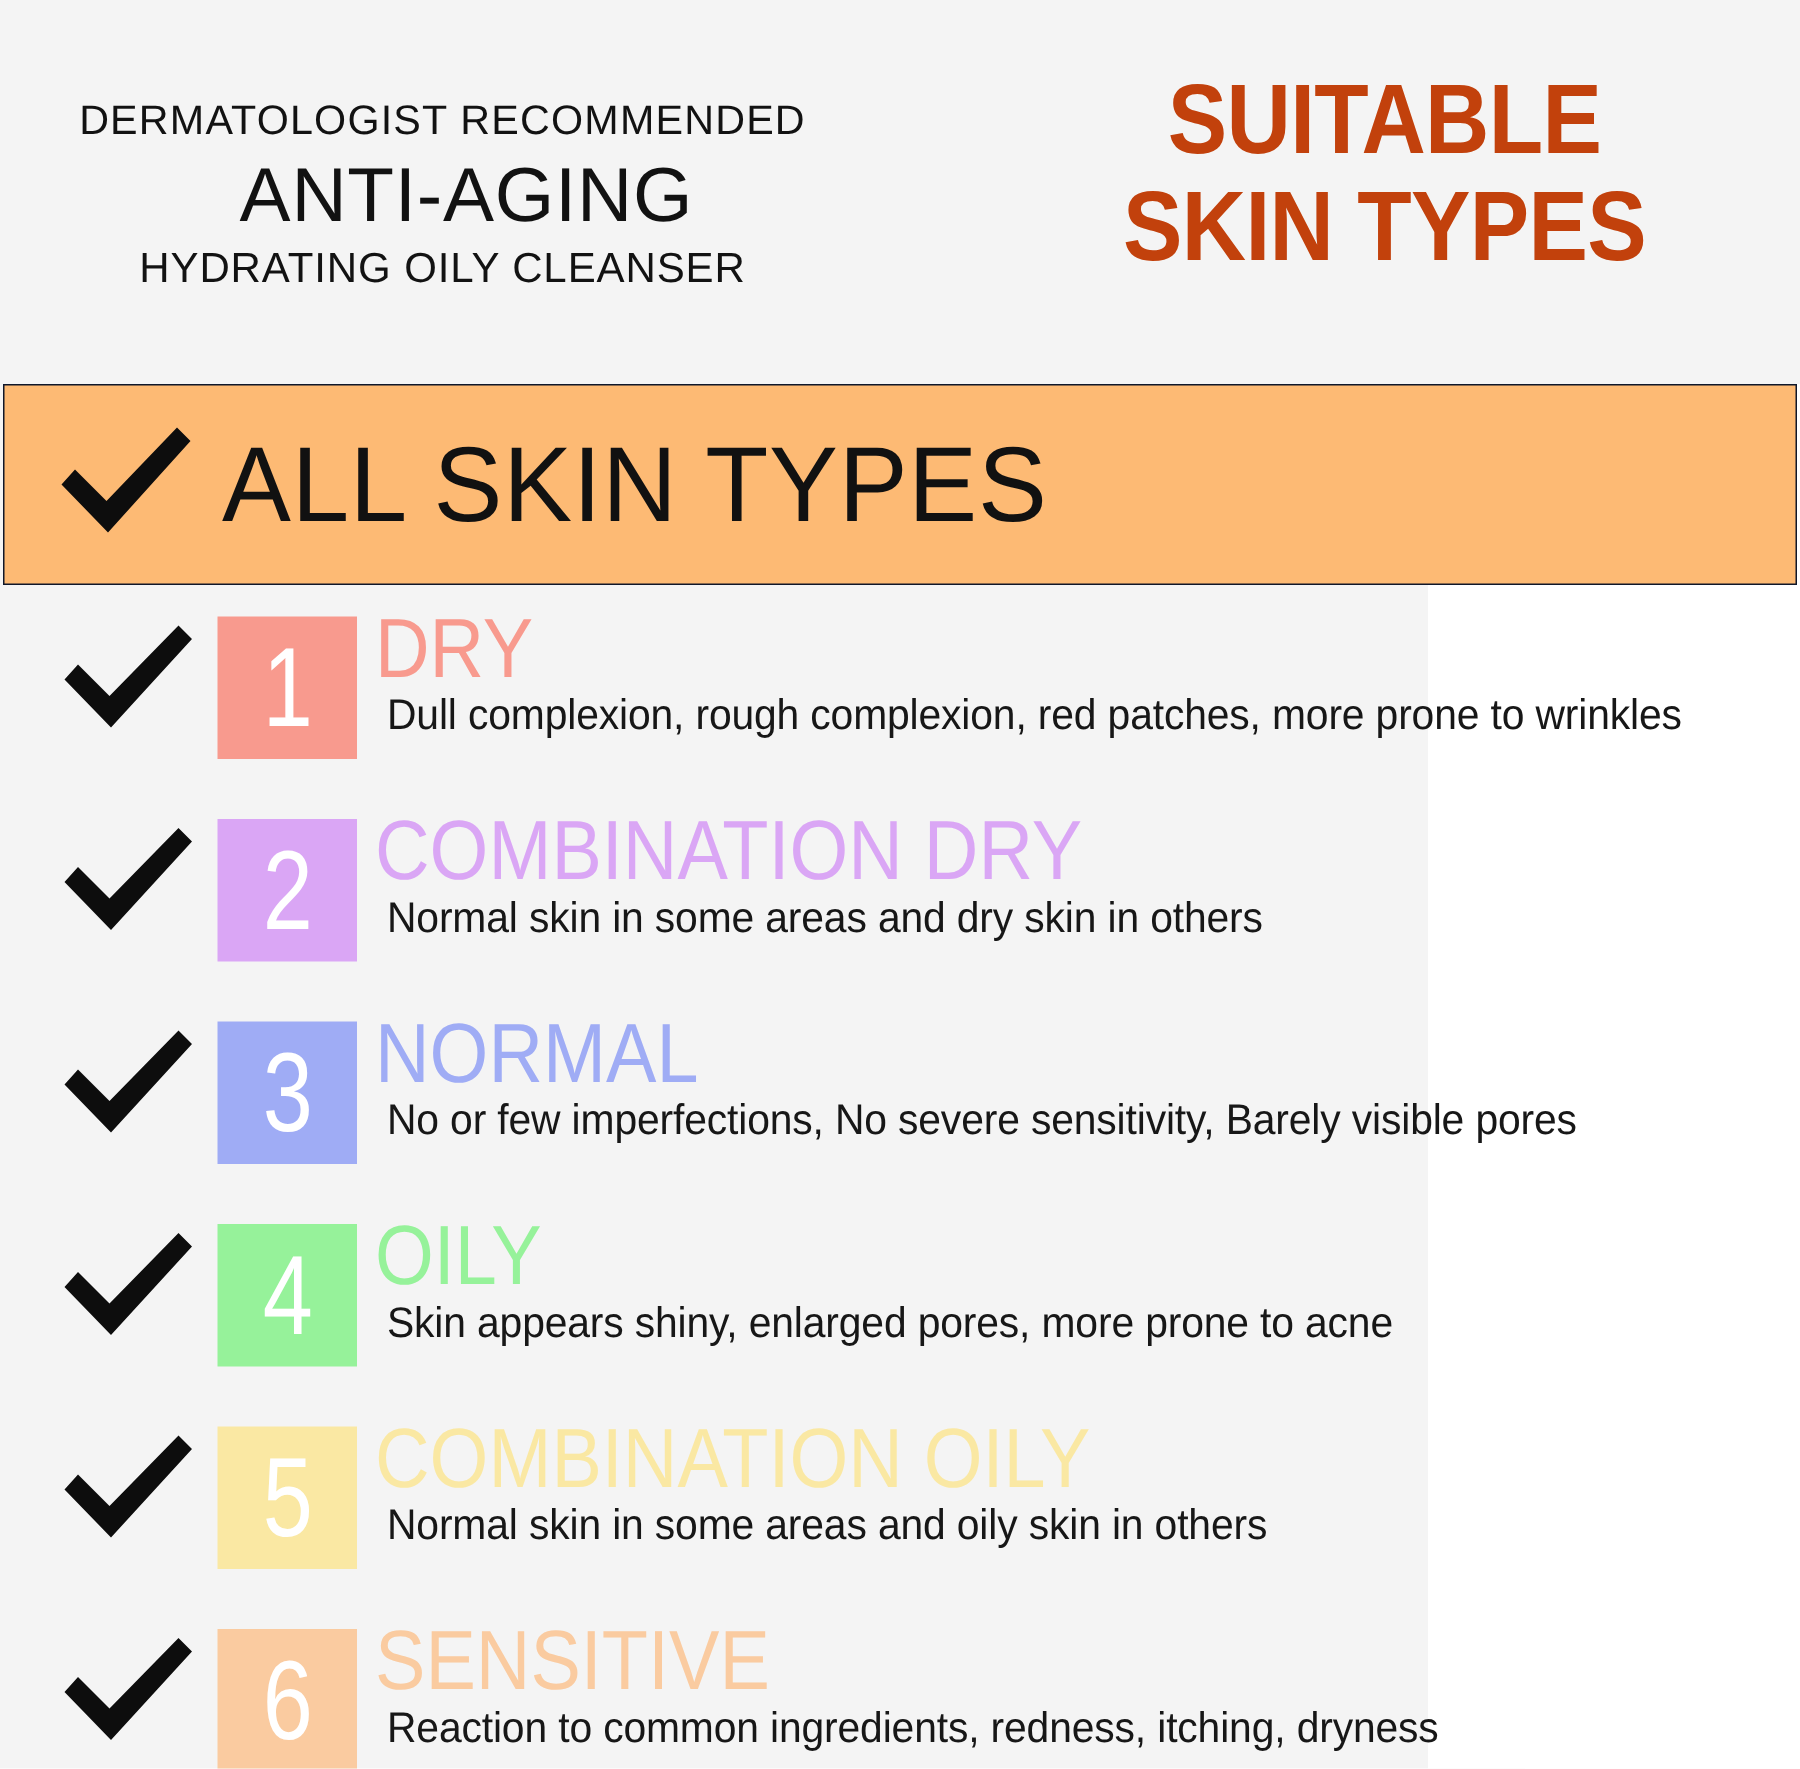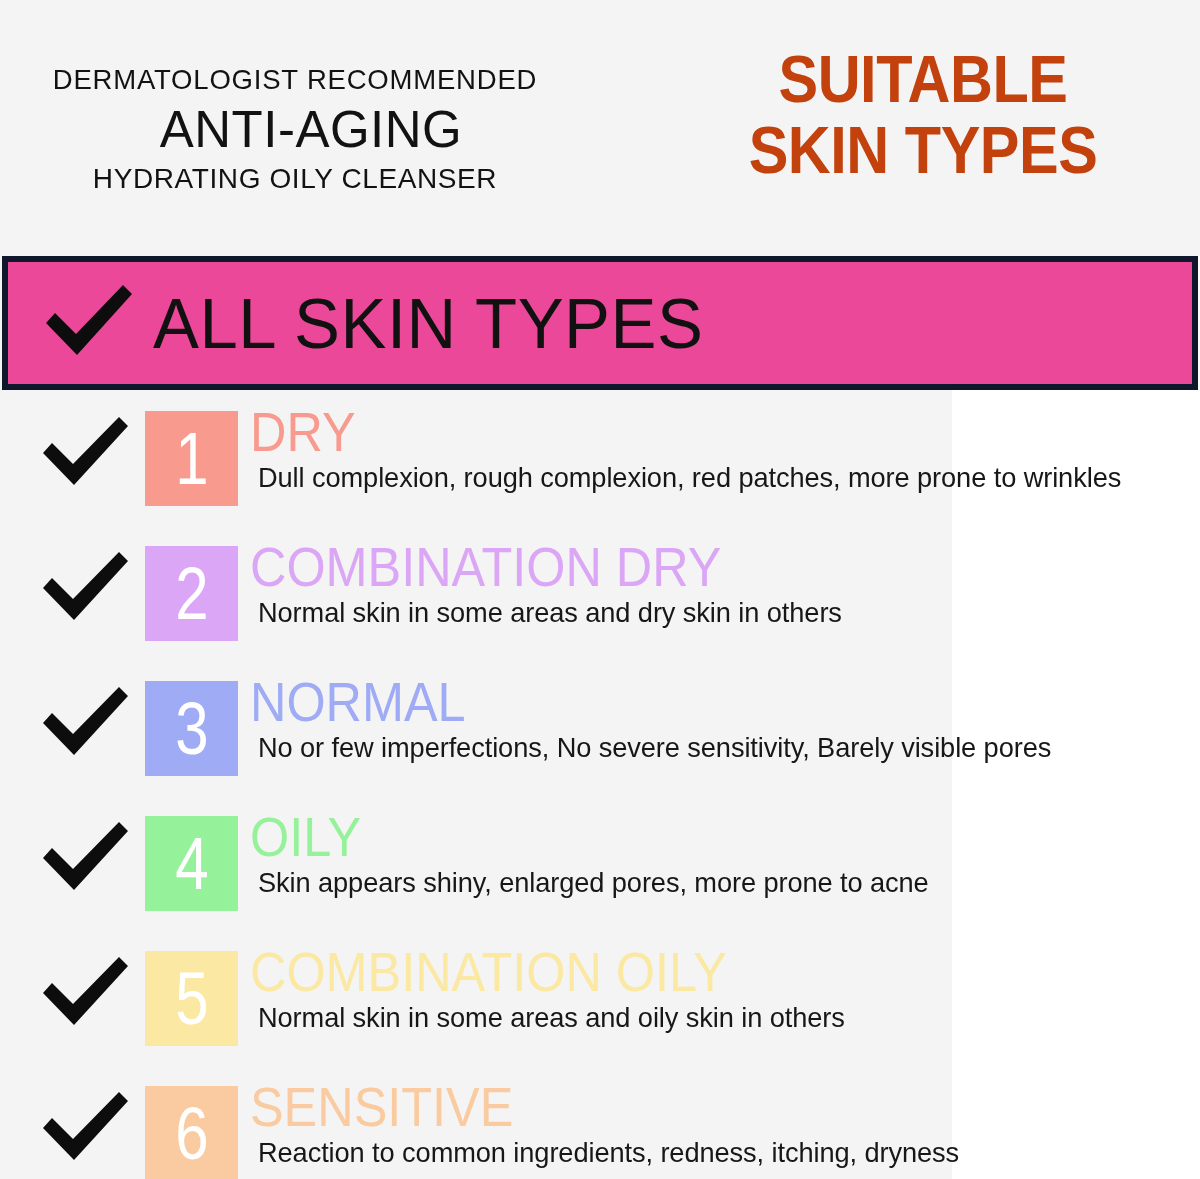--- a/index.html
+++ b/index.html
@@ -74,22 +74,22 @@
     transform: scaleX(0.90);
     transform-origin: center center;
     white-space: nowrap;
   }
 
   
   #all-skin-box {
     position: absolute;
     left: 2px; top: 256px;
     width: 1196px; height: 134px;
-    border: 6px solid #0f172a;
-    background: #ec4899;
+    border: 1px solid #0f172a;
+    background: #fdba74;
     display: flex;
     align-items: center;
   }
   #all-skin-check {
     margin-left: 33px;
     margin-right: 16px;
     flex: 0 0 auto;
     display: block;
   }
   #all-skin-label {

